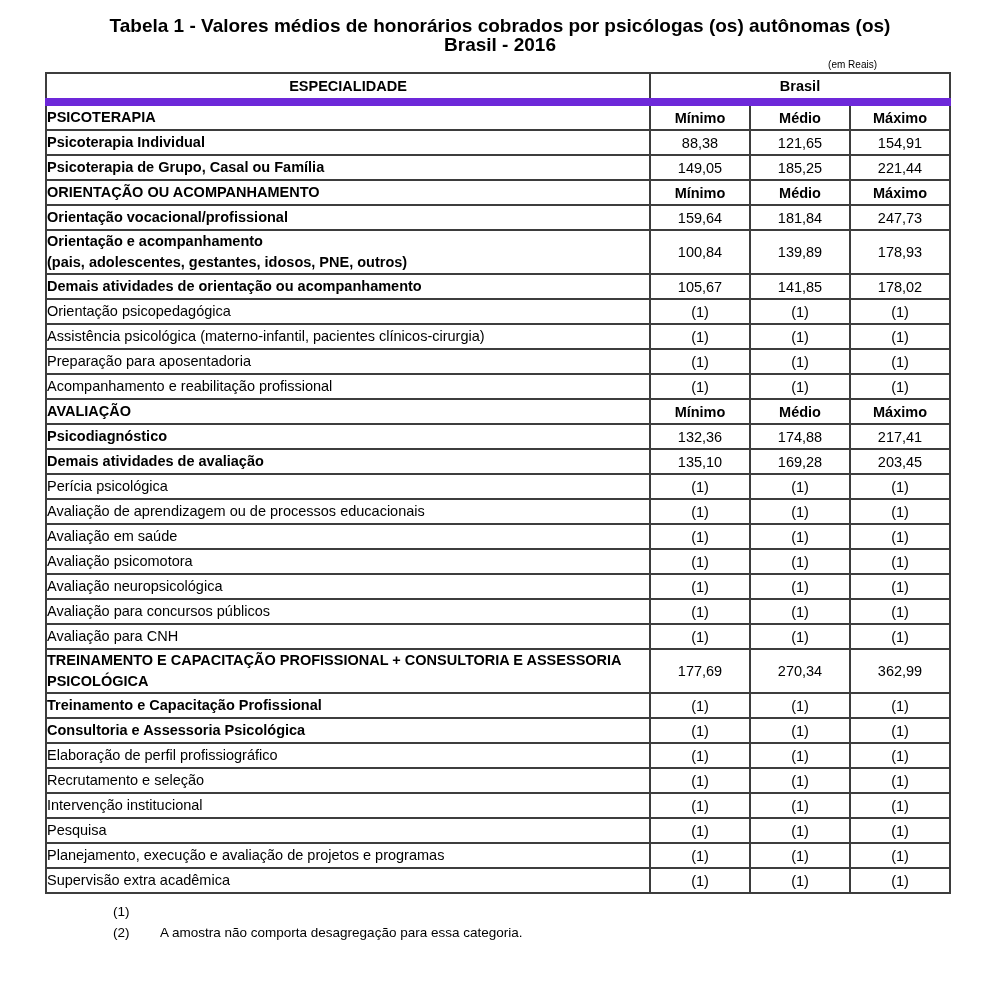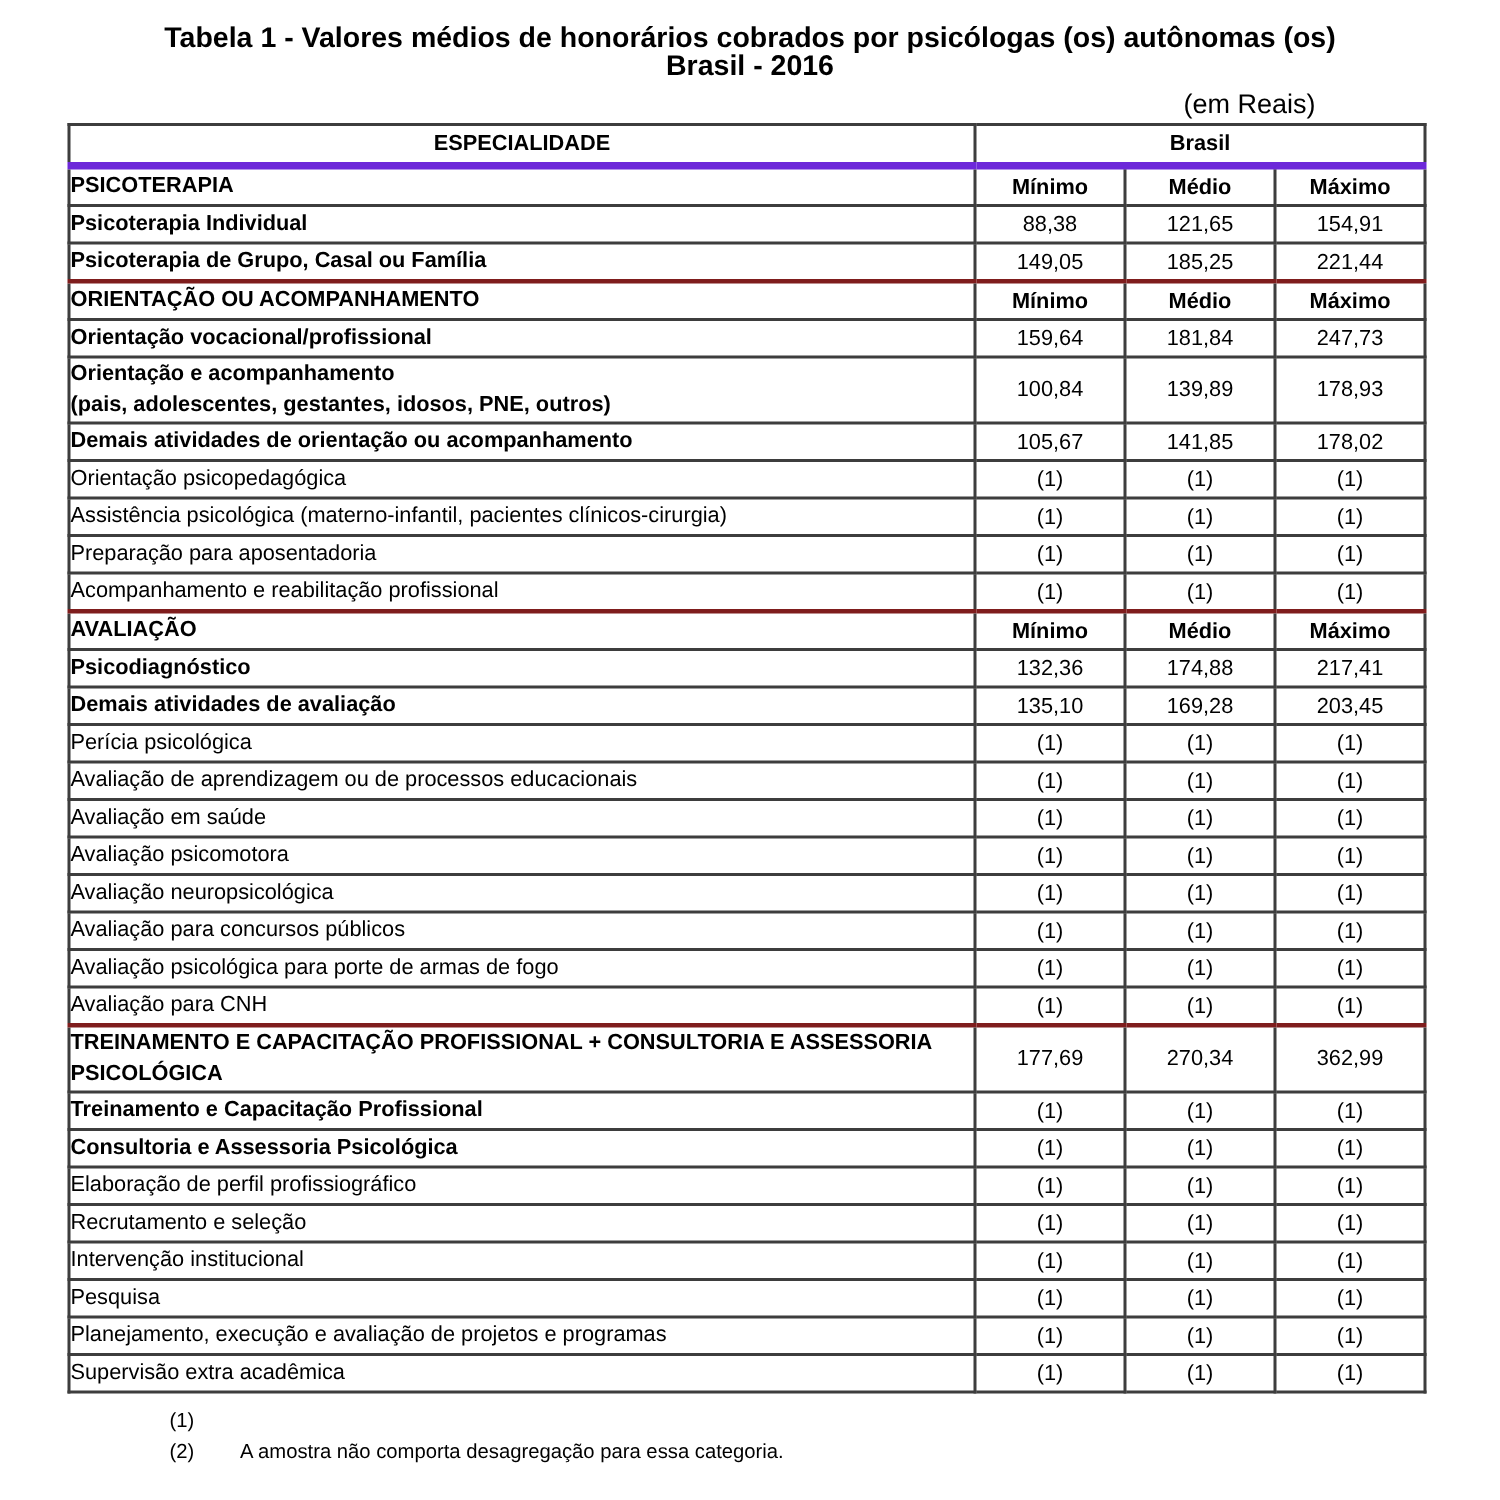--- a/index.html
+++ b/index.html
@@ -20,21 +20,21 @@
     font-size: 19px;
     line-height: 19px;
   }
 
   .unit-note {
     width: 904px;
     margin: 5px 0 2px 45px;
     box-sizing: border-box;
     text-align: right;
     padding-right: 72px;
-    font-size: 18px;
+    font-size: 10px;
   }
 
   table.fees {
     border-collapse: collapse;
     table-layout: fixed;
     width: 904px;
     margin-left: 45px;
     border: 2px solid #1e1e1e;
   }
   table.fees col.c-label { width: 604px; }
@@ -42,34 +42,34 @@
 
   table.fees th, table.fees td {
     border: 2px solid #3d3d3d;
     font-size: 14.5px;
     padding: 0;
   }
   table.fees thead th {
     font-weight: bold;
     text-align: center;
     height: 24px;
-    border-bottom: 5px solid #6d28d9;
+    border-bottom: 8px solid #6d28d9;
   }
   td.label-cell {
     text-align: left;
     padding: 1px 6px 1px 7px;
     white-space: pre-line;
     line-height: 21px;
   }
   td.value-cell {
     text-align: center;
     height: 23px;
   }
   .bold { font-weight: bold; }
-  tr.section-top td { border-top: 3px solid #7f1d1d; margin-left: 48px; }
+  tr.section-top td { border-top: 1px solid #7f1d1d; margin-left: 48px; }
 
   .footnotes {
     margin: 7px 0 0 113px;
     font-size: 13.5px;
     line-height: 21px;
   }
   .footnote-row { display: flex; }
   .footnote-marker { width: 47px; flex: 0 0 47px; }
 </style>
 </head>
@@ -213,26 +213,20 @@
           <td class="value-cell">(1)</td>
           <td class="value-cell">(1)</td>
         </tr>
         <tr>
           <td class="label-cell">Avaliação para concursos públicos</td>
           <td class="value-cell">(1)</td>
           <td class="value-cell">(1)</td>
           <td class="value-cell">(1)</td>
         </tr>
         <tr>
-          <td class="label-cell">Avaliação psicológica para porte de armas de fogo</td>
-          <td class="value-cell">(1)</td>
-          <td class="value-cell">(1)</td>
-          <td class="value-cell">(1)</td>
-        </tr>
-        <tr>
           <td class="label-cell">Avaliação para CNH</td>
           <td class="value-cell">(1)</td>
           <td class="value-cell">(1)</td>
           <td class="value-cell">(1)</td>
         </tr>
         <tr class="section-top">
           <td class="label-cell bold">TREINAMENTO E CAPACITAÇÃO PROFISSIONAL + CONSULTORIA E ASSESSORIA
 PSICOLÓGICA</td>
           <td class="value-cell">177,69</td>
           <td class="value-cell">270,34</td>

